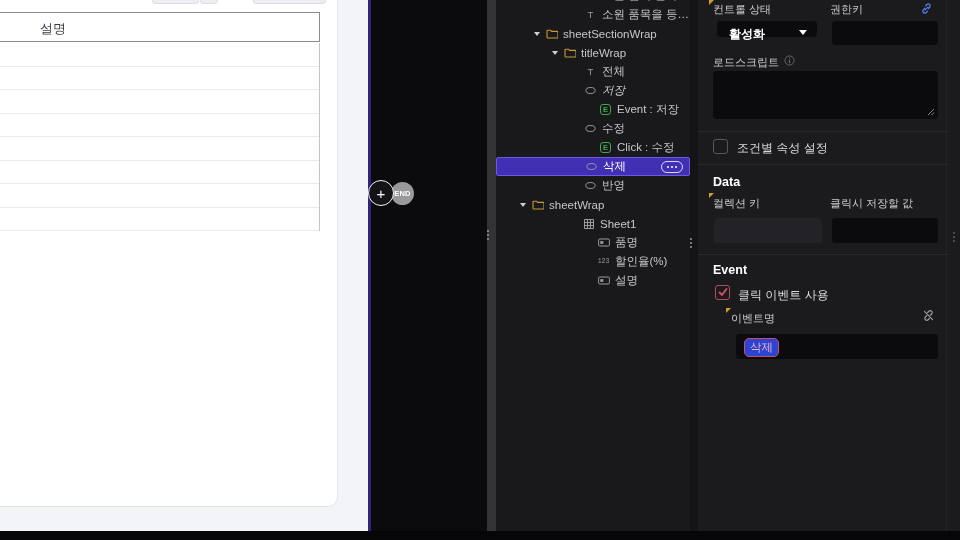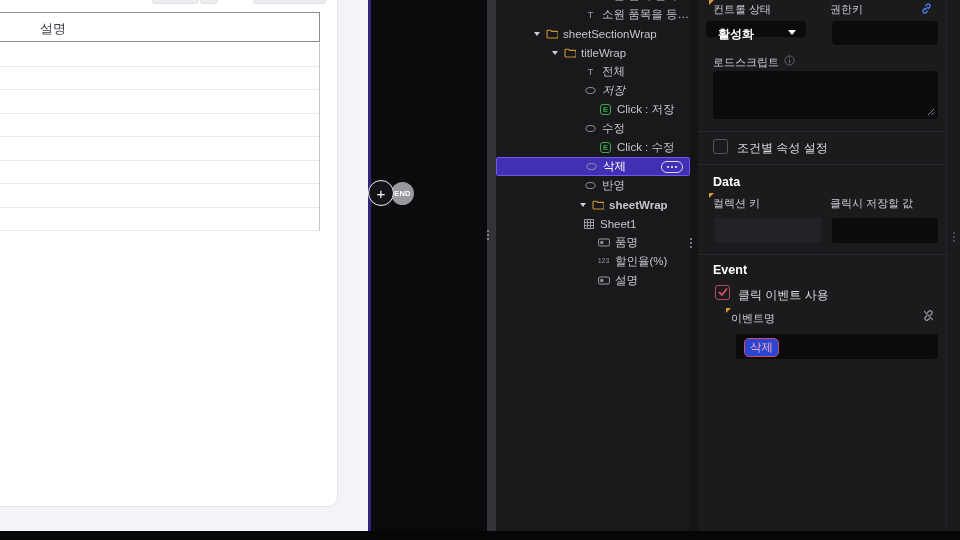--- a/index.html
+++ b/index.html
@@ -165,21 +165,21 @@
             </svg>
           </span>
       <span class="tlabel">저장</span>
 
     </div>
         <div class="trow" style="padding-left: 103px;">
 
       <span class="ticon">
             <span class="ebadge">E</span>
           </span>
-      <span class="tlabel">Click : 저장</span>
+      <span class="tlabel">Event : 저장</span>
 
     </div>
         <div class="trow" style="padding-left: 88px;">
 
       <span class="ticon">
             <svg width="11" height="9">
               <ellipse cx="5.5" cy="4.5" rx="4.6" ry="3" fill="none" stroke="#9a9aa0"></ellipse>
             </svg>
           </span>
       <span class="tlabel">수정</span>
@@ -210,21 +210,21 @@
         <div class="trow" style="padding-left: 88px;">
 
       <span class="ticon">
             <svg width="11" height="9">
               <ellipse cx="5.5" cy="4.5" rx="4.6" ry="3" fill="none" stroke="#9a9aa0"></ellipse>
             </svg>
           </span>
       <span class="tlabel">반영</span>
 
     </div>
-        <div class="trow" style="padding-left: 84px; font-weight: bold;">
+        <div class="trow" style="padding-left: 24px;">
       <span class="arr"></span>
       <span class="ticon">
             <svg width="12" height="10" viewBox="0 0 12 10">
               <path d="M1 2.2c0-.6.4-1 1-1h2.6l1 1.2H11c.6 0 1 .4 1 1V8c0 .6-.4 1-1 1H2c-.6 0-1-.4-1-1z" fill="none" stroke="#c9992e" stroke-width="1.1"></path>
             </svg>
           </span>
       <span class="tlabel">sheetWrap</span>
 
     </div>
         <div class="trow" style="padding-left: 86px;">
@@ -281,21 +281,21 @@
   <div class="inspector">
 
     <span class="marker" style="left:11px;top:0"></span>
     <span class="ins-label" style="left:15px;top:2px">컨트롤 상태</span>
     <span class="ins-label" style="left:132px;top:2px">권한키</span>
     <span style="position:absolute;left:222px;top:2px">
       <svg width="13" height="13" viewBox="0 0 24 24">
           <path d="M9.5 14.5l5-5M8.5 12l-2.2 2.2a3.6 3.6 0 105.1 5.1L13.6 17M15.5 12l2.2-2.2a3.6 3.6 0 10-5.1-5.1L10.4 7" stroke="#4b7fe8" stroke-width="2.4" fill="none" stroke-linecap="round"></path>
         </svg>
     </span>
-    <div class="field" style="left:8px;top:21px;width:100px;height:16px">
+    <div class="field" style="left:19px;top:21px;width:100px;height:16px">
       <span class="dd-text">활성화</span>
       <span class="chev"></span>
     </div>
     <div class="field" style="left:134px;top:21px;width:106px;height:24px"></div>
 
     <span class="ins-label" style="left:15px;top:55px">로드스크립트</span>
     <span style="position:absolute;left:86px;top:55px">
       <svg width="11" height="11" viewBox="0 0 12 12">
           <circle cx="6" cy="6" r="5" fill="none" stroke="#6a6a72"></circle>
           <rect x="5.4" y="5" width="1.2" height="4" fill="#6a6a72"></rect>

